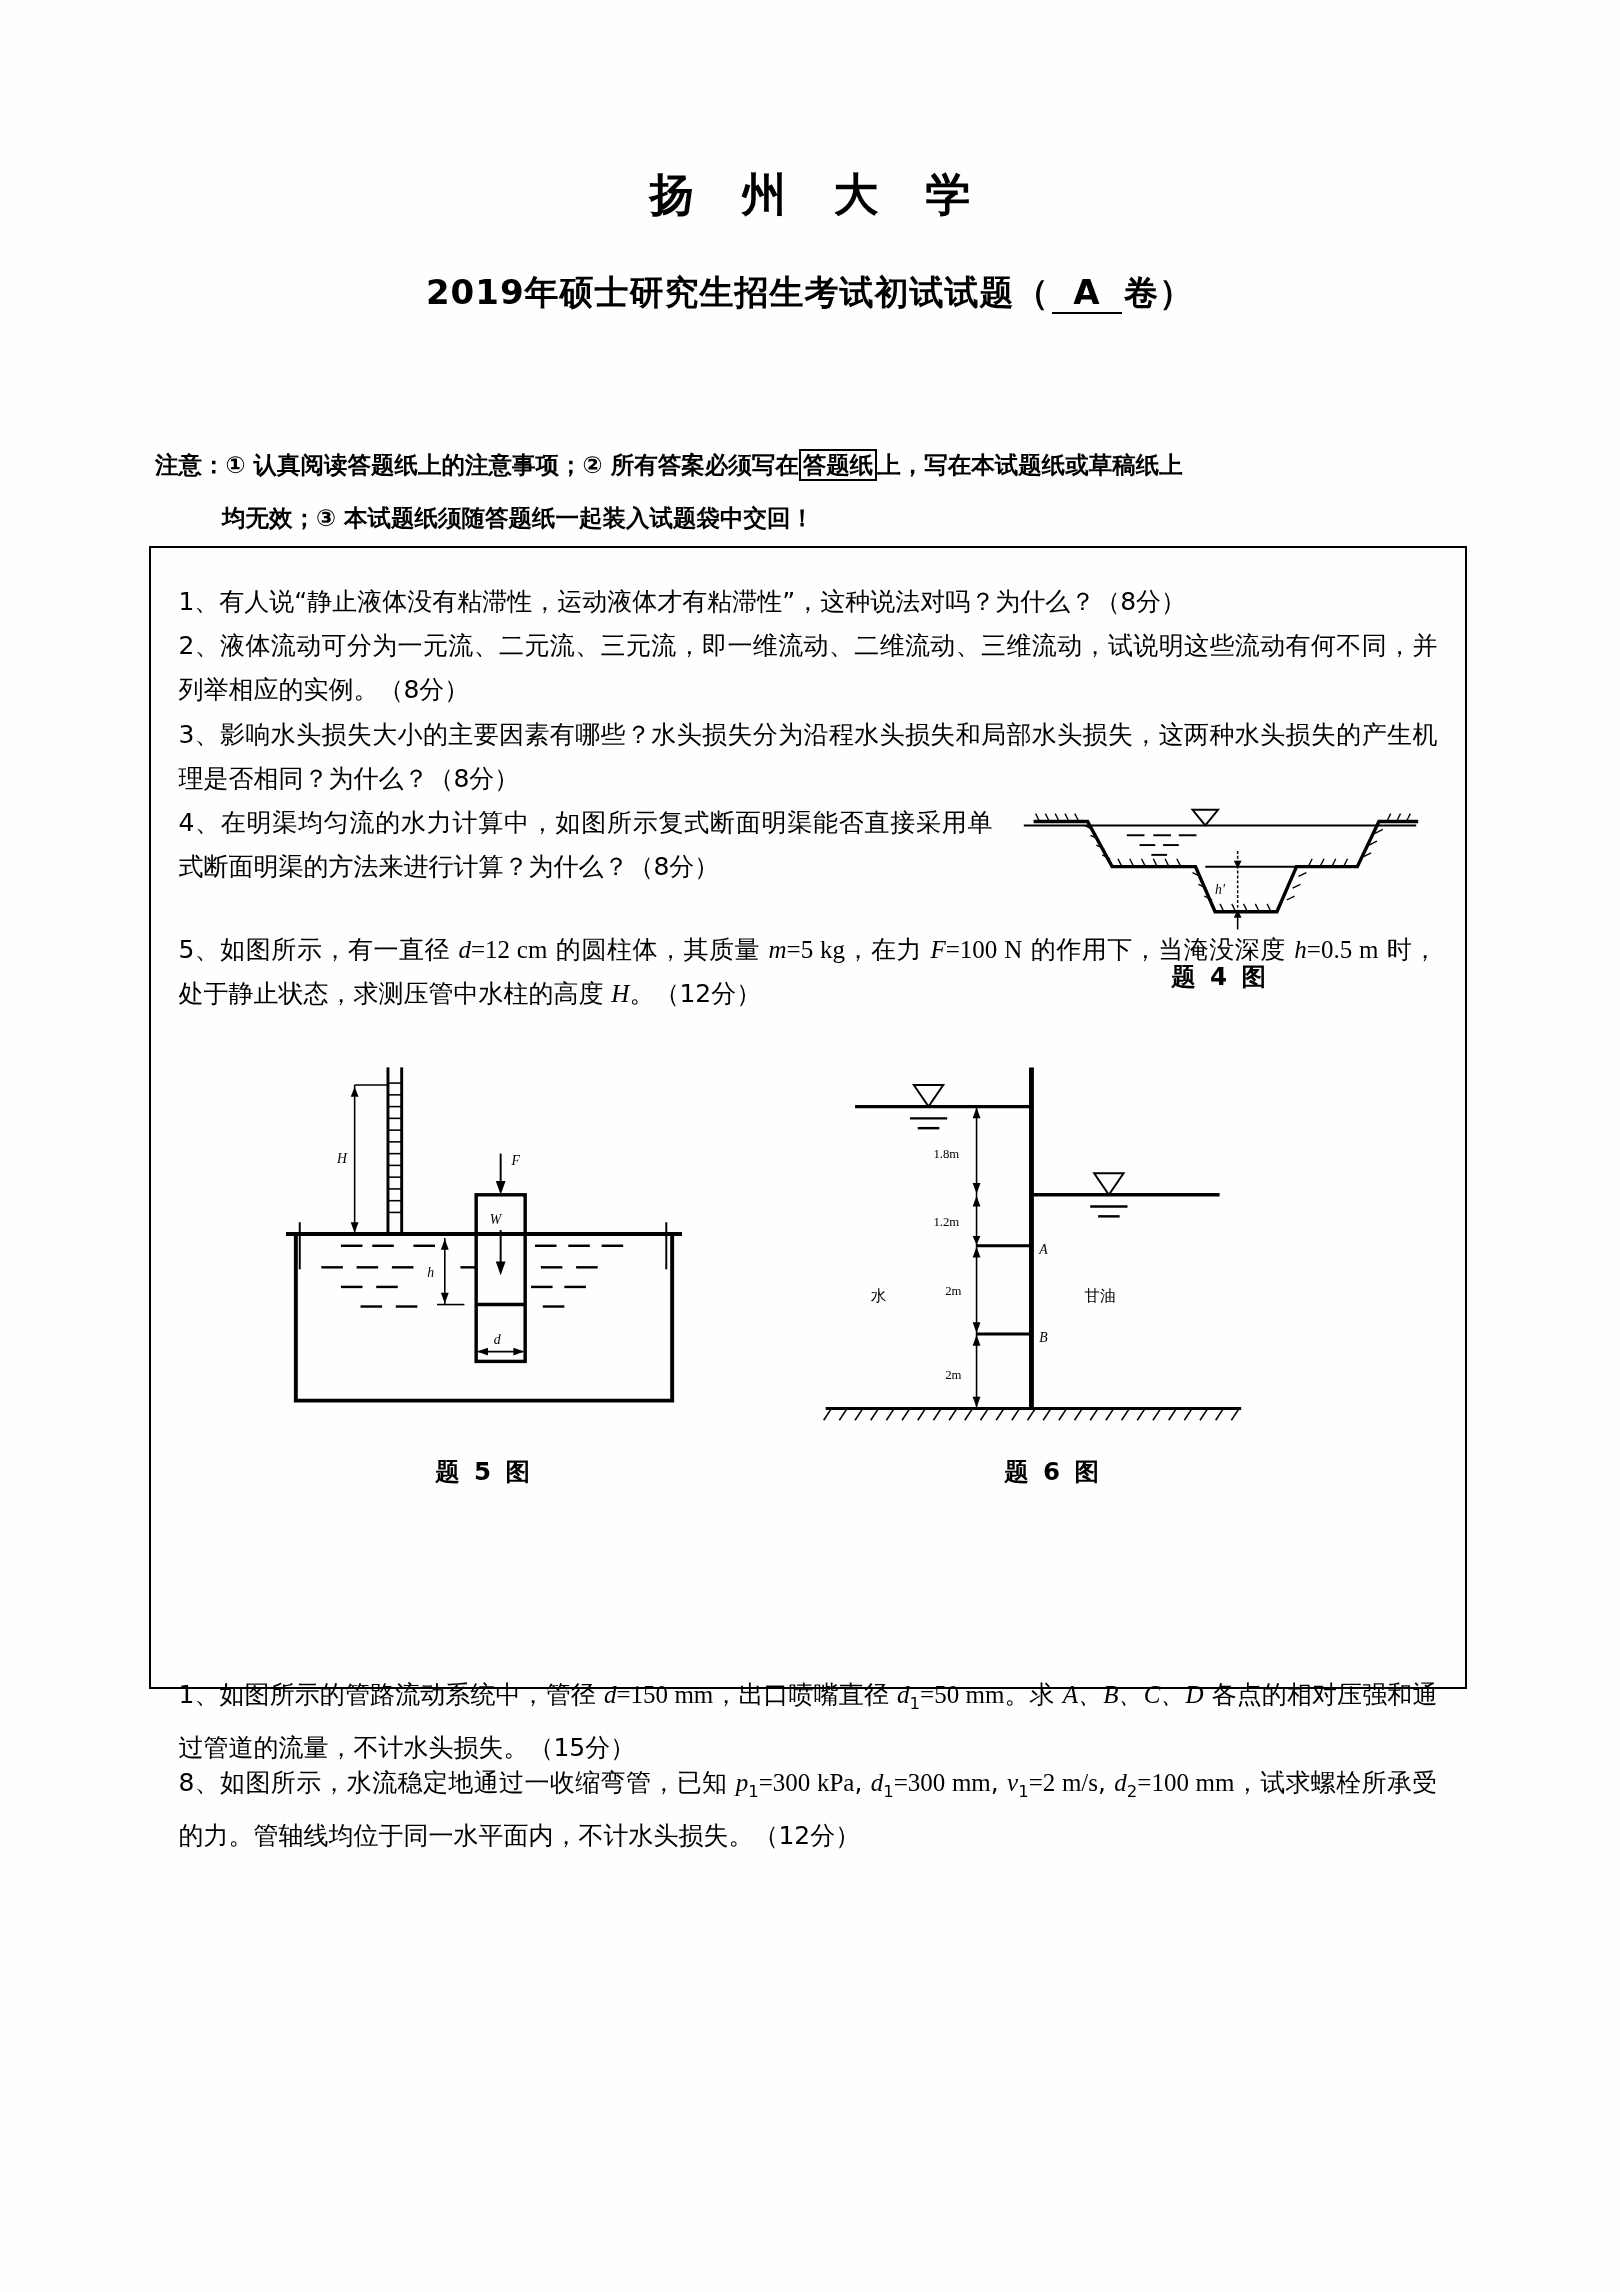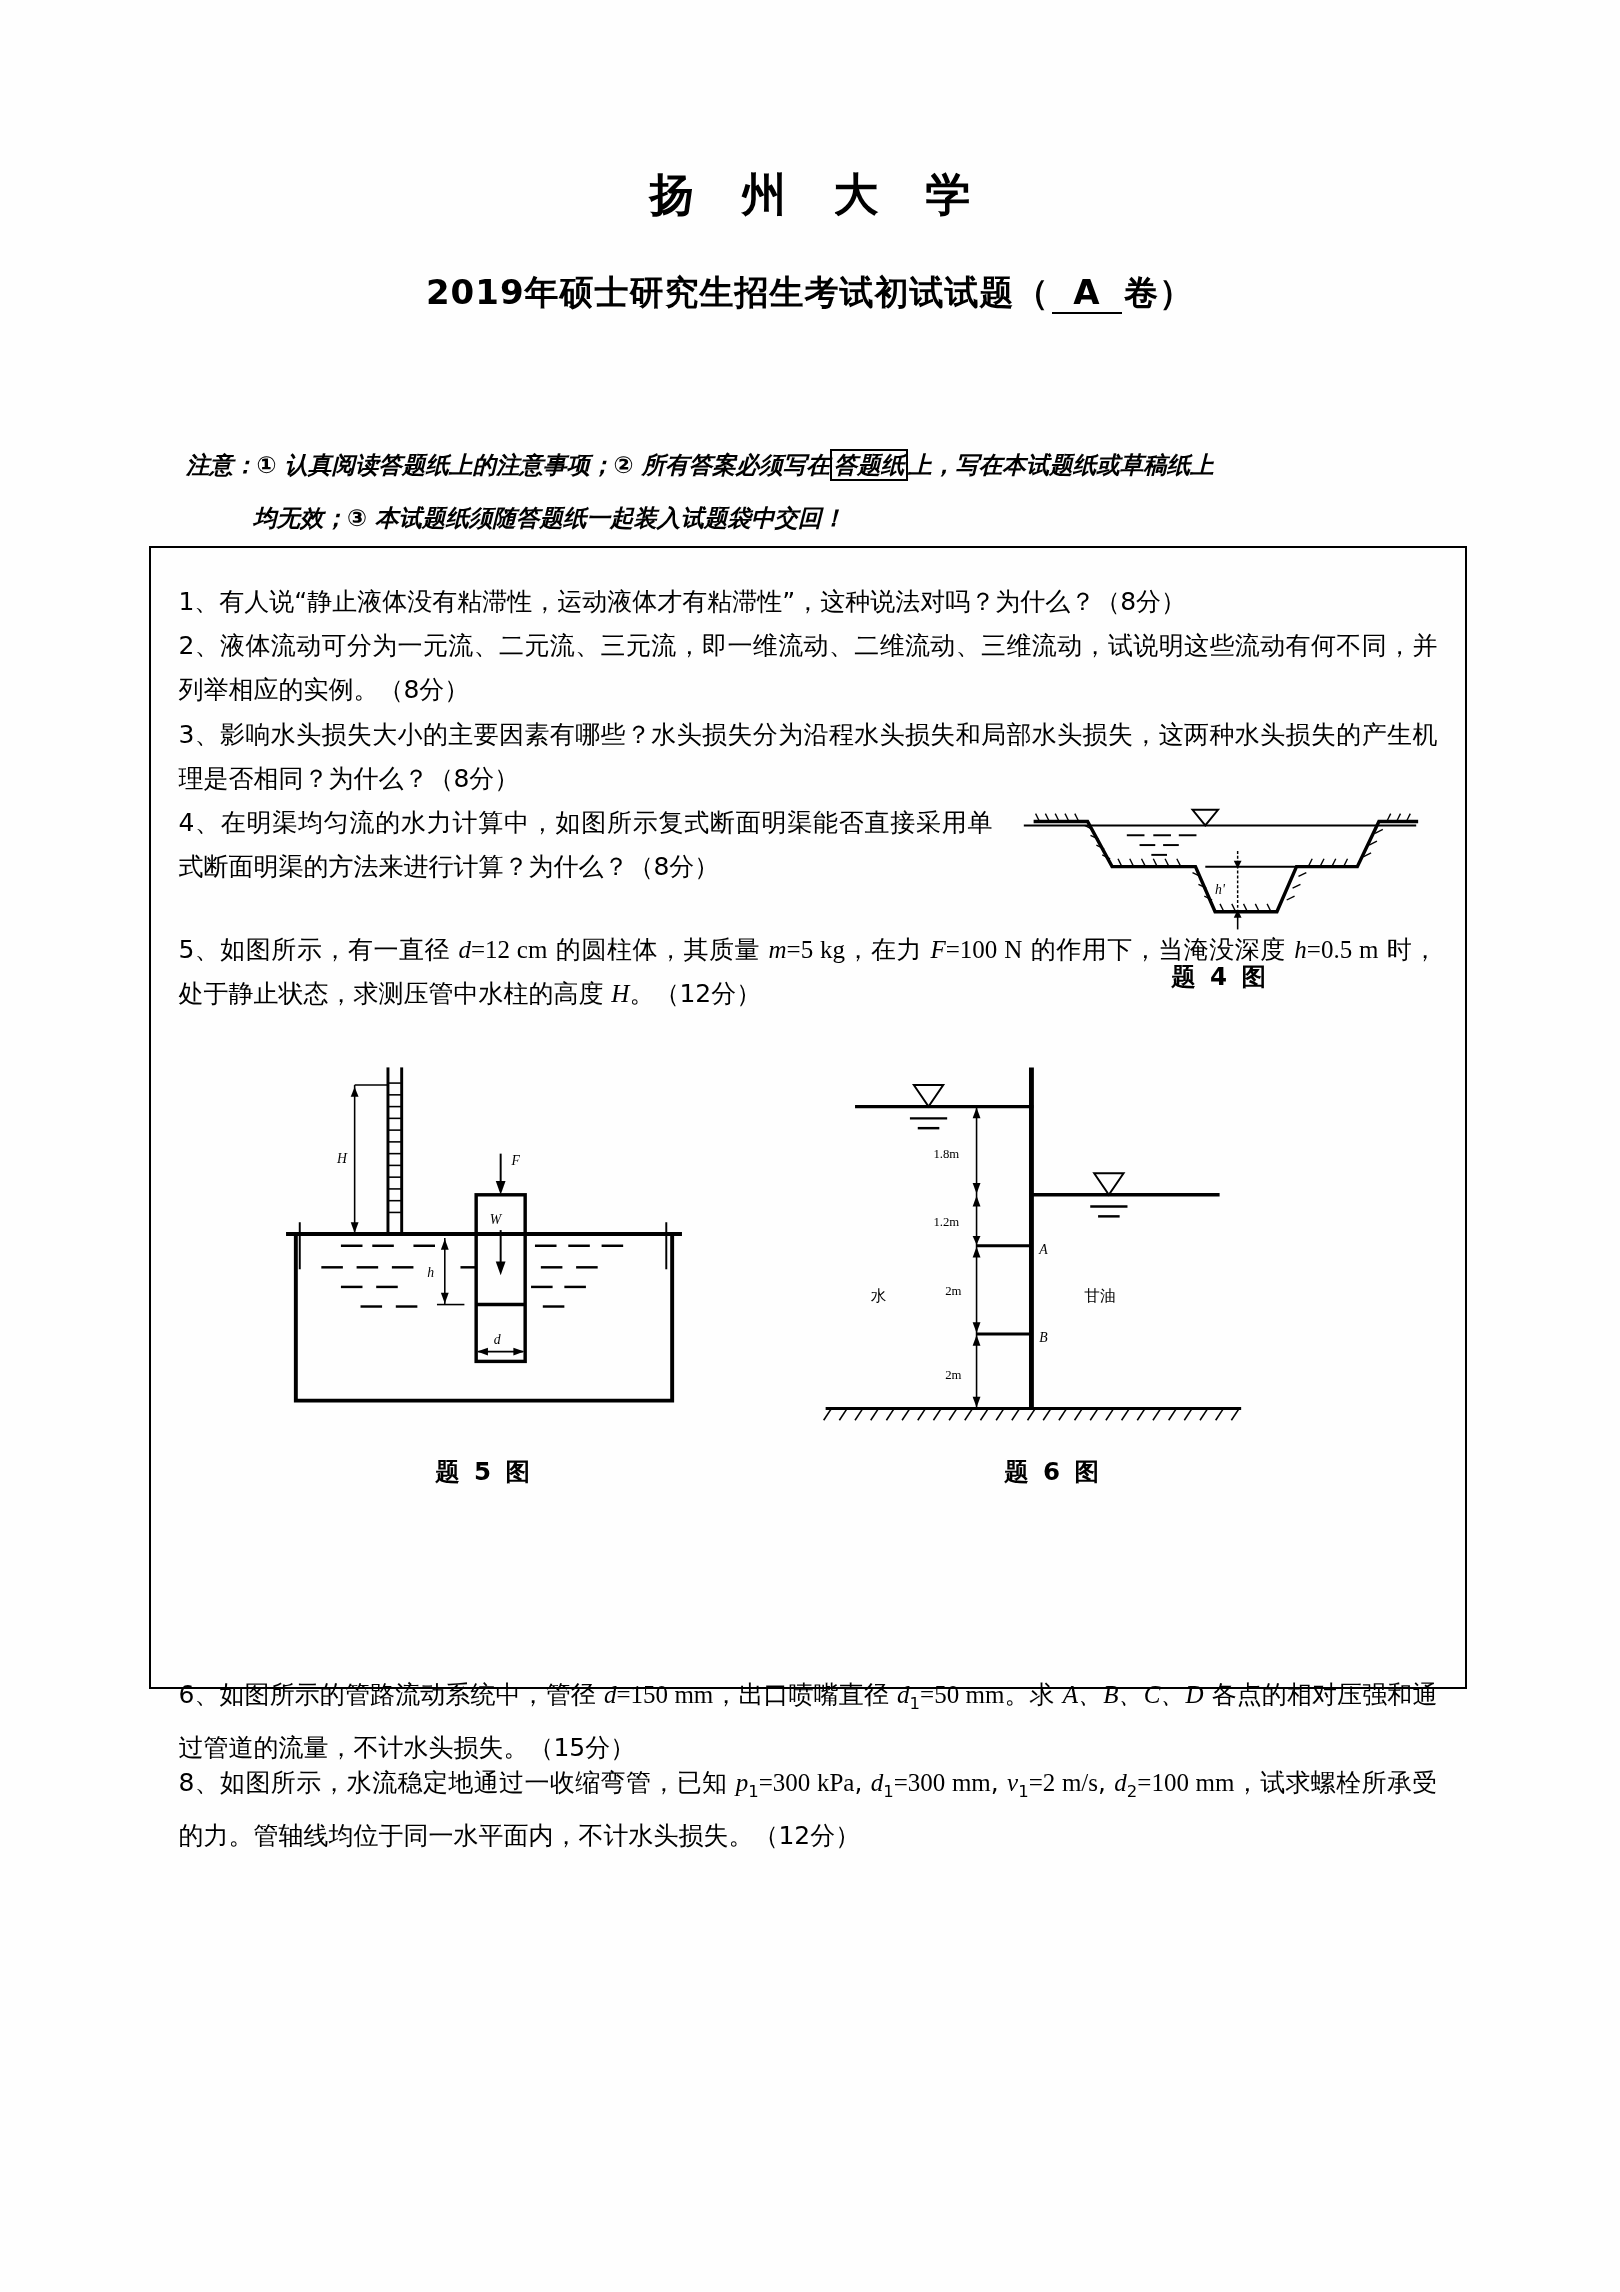--- a/index.html
+++ b/index.html
@@ -38,21 +38,21 @@
   .subject-row .val-u{
     border-bottom:2.9px solid #000;padding:0 5.9px 1px 5.9px;font-weight:bold;
   }
   .gap-a{width:55px;}
   .gap-b{width:39px;}
   .spacer{flex:1;}
 
   .notice{
     position:absolute;left:155px;right:118px;top:439px;
     font-family:"DejaVu Sans","Liberation Sans",sans-serif;
-    font-weight:bold;font-style:italic;font-size:23.5px;line-height:53px;margin-left:31px;
+    font-weight:bold;font-size:23.5px;line-height:53px;
   }
   .notice .boxed{
     border:2px solid #000;padding:0 2px;
   }
   .notice .l2{display:block;padding-left:67px;}
 
   
   .frame{
     position:absolute;left:149px;top:546px;
     width:1318px;height:1143px;
@@ -353,21 +353,21 @@
         <text class="sm" x="150" y="348" font-size="20">2m</text>
 
         <text class="cn" x="74" y="268" font-size="24">水</text>
         <text class="cn" x="292" y="268" font-size="24">甘油</text>
       </svg>
     </div>
     <div class="fig-cap cap6">题 6 图</div>
 
 
     <div class="qtext q7">
-      <span>6、如图所示的管路流动系统中，管径 </span><i class="v">d</i><span class="num">=150 mm</span><span>，出口喷嘴直径 </span><i class="v">d</i><sub>1</sub><span class="num">=50 mm</span><span>。求 </span><i class="v">A、B、C、D</i><span> 各点的相对压强和通过管道的流量，不计水头损失。（15分）</span>
+      <span>1、如图所示的管路流动系统中，管径 </span><i class="v">d</i><span class="num">=150 mm</span><span>，出口喷嘴直径 </span><i class="v">d</i><sub>1</sub><span class="num">=50 mm</span><span>。求 </span><i class="v">A、B、C、D</i><span> 各点的相对压强和通过管道的流量，不计水头损失。（15分）</span>
     </div>
 
     <div class="qtext q8">
       <span>8、如图所示，水流稳定地通过一收缩弯管，已知 </span><i class="v">p</i><sub>1</sub><span class="num">=300 kPa</span><span>, </span><i class="v">d</i><sub>1</sub><span class="num">=300 mm</span><span>, </span><i class="v">v</i><sub>1</sub><span class="num">=2 m/s</span><span>, </span><i class="v">d</i><sub>2</sub><span class="num">=100 mm</span><span>，试求螺栓所承受的力。管轴线均位于同一水平面内，不计水头损失。（12分）</span>
     </div>
 
   </div>
 
 
 </div>

